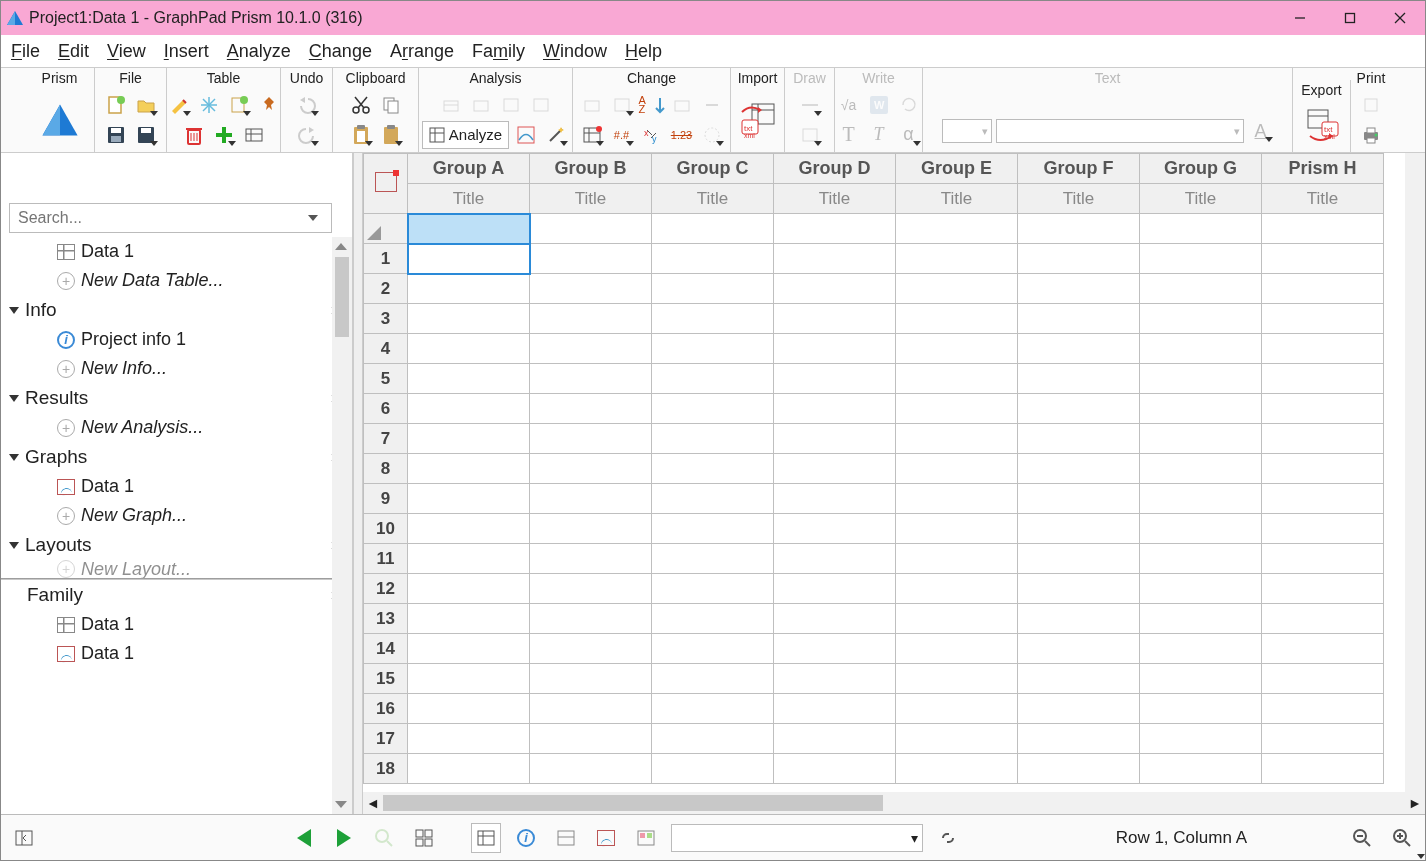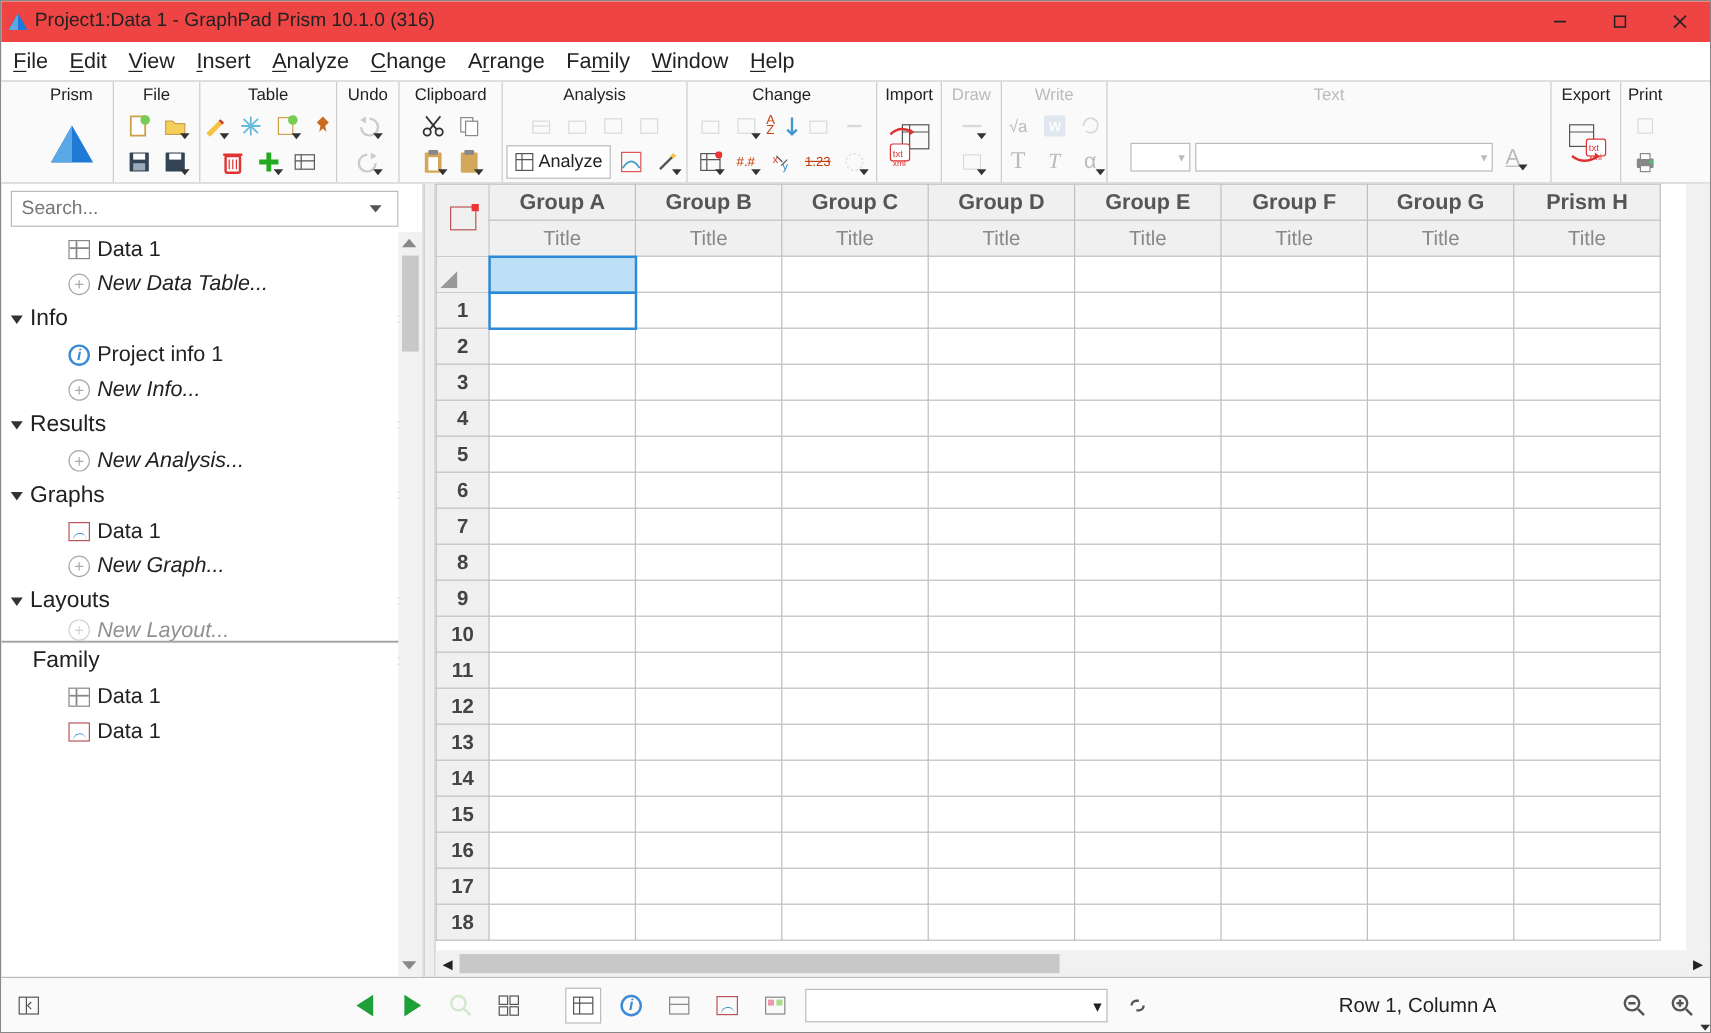--- a/index.html
+++ b/index.html
@@ -1,18 +1,18 @@
 <!DOCTYPE html>
 <html><head>
 <meta charset="utf-8">
 <style>
   * { box-sizing: border-box; margin:0; padding:0; }
   body { font-family: "Segoe UI", Arial, sans-serif; font-size:14px; background:#fff; color:#222; width:1426px; height:861px; overflow:hidden; display:flex; flex-direction:column; border:1px solid #888;}
   
-  .titlebar { height:34px; display:flex; align-items:center; justify-content:space-between; padding:0 0 0 6px; background:#ef4444; }
+  .titlebar { height:34px; display:flex; align-items:center; justify-content:space-between; padding:0 0 0 6px; background:#f9a8d4; }
   .titlebar-left { display:flex; align-items:center; gap:6px; font-size:16px; }
   .titlebar-right { display:flex; }
   .win-btn { width:50px; height:34px; display:flex; align-items:center; justify-content:center; font-size:14px; }
   .prism-tri { display:inline-block; width:0;height:0;border-left:8px solid transparent;border-right:8px solid transparent;border-bottom:14px solid #1e7ad4; position:relative;}
   .prism-tri::after{content:'';position:absolute;left:-8px;top:0;width:0;height:0;border-left:8px solid transparent;border-right:8px solid transparent;border-bottom:14px solid #5aa9e6; clip-path:polygon(0 100%,50% 0,50% 100%);}
   
   .menubar { height:32px; display:flex; align-items:center; gap:18px; padding:0 10px; font-size:18px; }
   .menubar span { cursor:default; }
   .menubar span u { text-decoration:underline; text-underline-offset:2px;}
   
@@ -28,21 +28,21 @@
   .dd-car::after{content:''; position:absolute; right:1px; bottom:2px; border-left:4px solid transparent;border-right:4px solid transparent;border-top:5px solid #333;}
   .disabled { color:#bbb;}
   .disabled svg { opacity:0.4; }
   .font-box { width:50px; height:24px; border:1px solid #bbb; background:#fff; display:flex; align-items:center; justify-content:flex-end; padding-right:3px; font-size:11px;}
   .font-name-box{ width:248px; height:24px; border:1px solid #bbb; background:#fff; display:flex; align-items:center; justify-content:flex-end; padding-right:3px; font-size:11px;}
   .analyze-btn { height:28px; border:1px solid #bbb; background:#fff; display:inline-flex; align-items:center; gap:4px; padding:0 6px; font-size:15px;}
   .small-txt{font-size:11px;}
   
   .main { flex:1; display:flex; min-height:0;}
   .navpanel { width:352px; border-right:1px solid #ccc; display:flex; flex-direction:column; padding-top:6px;}
-  .search-row{ padding:0 20px 4px 8px;}
+  .search-row{ padding:0 20px 4px 8px;margin-top:44px;}
   .search { width:100%; height:30px; border:1px solid #bbb; padding:0 26px 0 8px; font-size:16px; color:#444; position:relative;}
   .search-wrap{position:relative;}
   .search-wrap::after{content:''; position:absolute; right:14px; top:12px; border-left:5px solid transparent;border-right:5px solid transparent;border-top:6px solid #555;}
   .navtree{ flex:1; overflow-y:auto; position:relative;}
   .navitem { display:flex; align-items:center; gap:6px; padding:4px 4px 4px 30px; font-size:18px;}
   .navitem.child{ padding-left:56px;}
   .navsection { display:flex; align-items:center; gap:6px; padding:4px 4px 4px 8px; font-size:19px; position:relative;}
   .navsection .more{ position:absolute; right:12px; font-size:16px;}
   .chev{ display:inline-block; width:0;height:0;border-left:5px solid transparent;border-right:5px solid transparent;border-top:7px solid #333;}
   .plus-circle{ width:18px;height:18px;border:1.5px solid #aaa;border-radius:50%;display:inline-flex;align-items:center;justify-content:center;color:#aaa;font-size:14px; line-height:1;}
@@ -512,21 +512,21 @@
               <g stroke="#aaa">
                 <line x1="2" y1="3" x2="14" y2="3"></line>
                 <line x1="2" y1="8" x2="14" y2="8"></line>
                 <line x1="2" y1="13" x2="14" y2="13"></line>
               </g>
             </svg>
           </span>
       </div>
     </div>
   </div>
-  <div class="rgroup" style="width:58px;">
+  <div class="rgroup" style="width:58px;margin-top:12px;">
     <div class="rlabel">Export</div>
     <div class="rbody">
       <span class="icon-btn big">
         <svg width="40" height="40">
             <rect x="6" y="4" width="20" height="18" fill="none" stroke="#555"></rect>
             <line x1="6" y1="10" x2="26" y2="10" stroke="#555"></line>
             <rect x="20" y="16" width="16" height="14" rx="2" fill="#fff" stroke="#d33"></rect>
             <text x="22" y="26" font-size="8" fill="#d33">txt</text>
             <text x="22" y="33" font-size="7" fill="#d33">xml</text>
             <path d="M8 30 Q 18 38 30 30" fill="none" stroke="#d33" stroke-width="2"></path>

